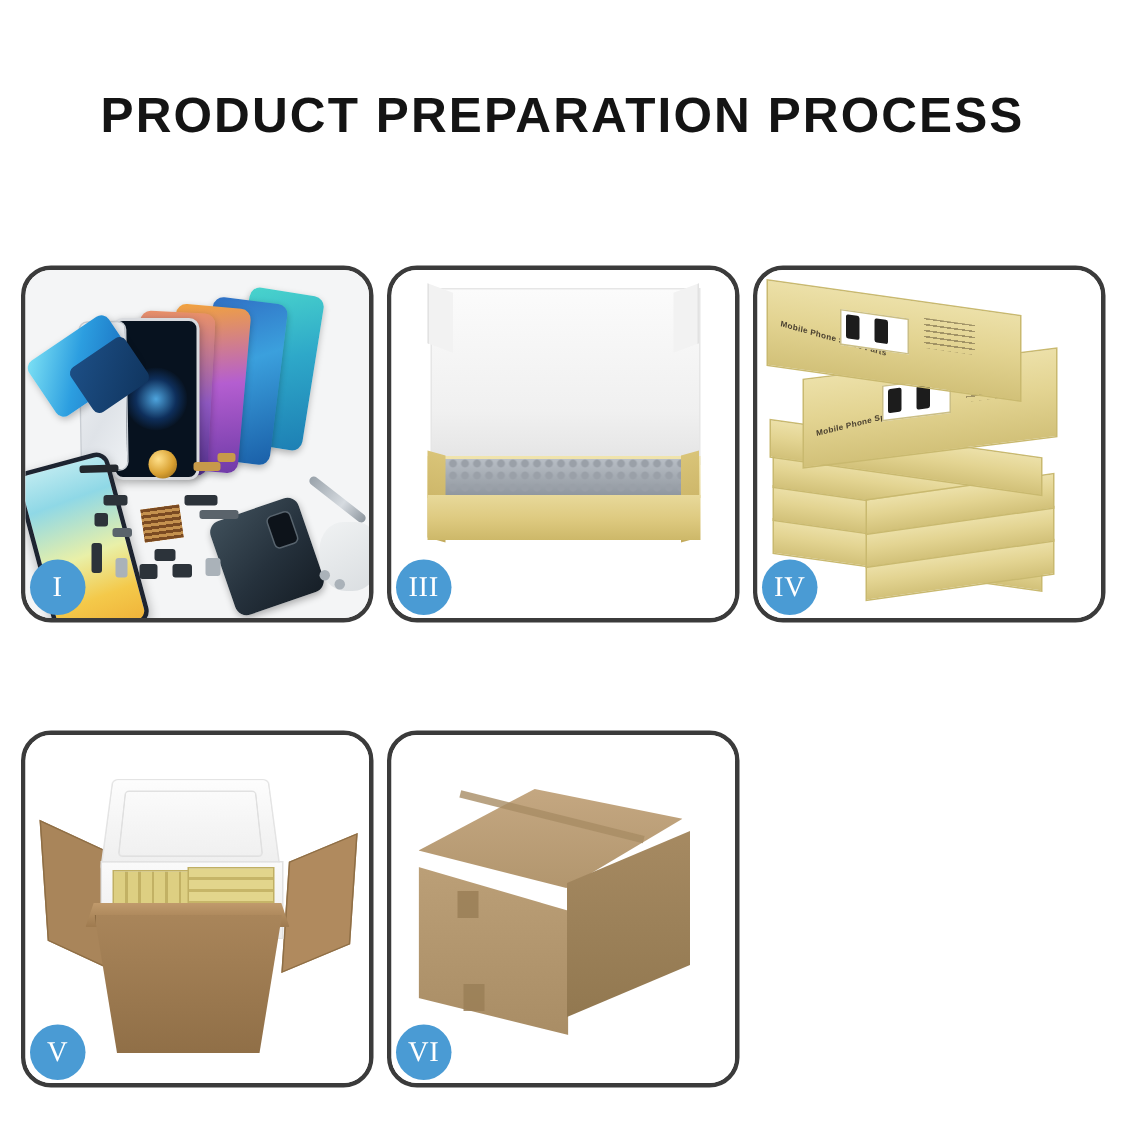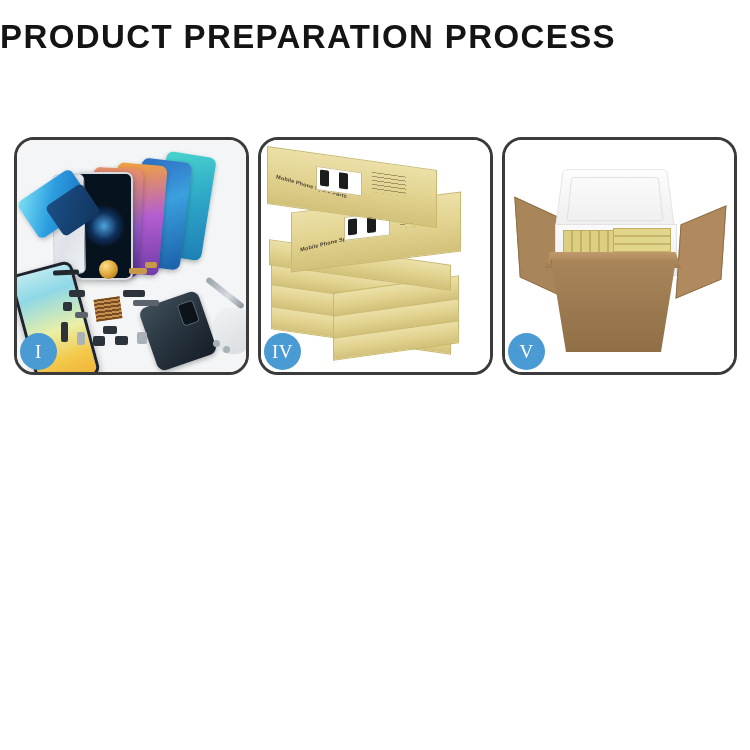--- a/index.html
+++ b/index.html
@@ -16,21 +16,23 @@
   }
   .page {
     width: 750px;
     height: 750px;
     position: relative;
     background: #ffffff;
   }
 
   
   .header {
+    text-align: center;
     padding-top: 18px;
+    margin-top: 40px;
   }
   .title {
     font-family: "Liberation Sans", sans-serif;
     font-size: 33px;
     font-weight: bold;
     letter-spacing: 1.4px;
     color: #141414;
     line-height: 1.15;
     white-space: nowrap;
   }
@@ -417,20 +419,33 @@
           <span class="prt" style="left:98px;top:196px;width:13px;height:9px;"></span>
           <span class="prt lt" style="left:120px;top:192px;width:10px;height:12px;"></span>
           <span class="prt lt" style="left:196px;top:200px;width:7px;height:7px;border-radius:50%;"></span>
           <span class="prt lt" style="left:206px;top:206px;width:7px;height:7px;border-radius:50%;"></span>
         </div>
       </div>
       <div class="badge">I</div>
     </div>
 
 
+    <div class="card">
+      <div class="card-inner p3">
+        <div class="b3-lid"></div>
+        <div class="b3-lid-flapL"></div>
+        <div class="b3-lid-flapR"></div>
+        <div class="b3-side"></div>
+        <div class="b3-foam"></div>
+        <div class="b3-edgeL"></div>
+        <div class="b3-edgeR"></div>
+        <div class="b3-front"></div>
+      </div>
+      <div class="badge">III</div>
+    </div>
 
     <div class="card">
       <div class="card-inner p4">
 
         <div class="stk" style="left:10px;top:178px;width:178px;height:22px;transform:skewY(8deg);"></div>
         <div class="stk" style="left:10px;top:156px;width:178px;height:22px;transform:skewY(8deg);"></div>
         <div class="stk" style="left:10px;top:134px;width:178px;height:22px;transform:skewY(8deg);"></div>
         <div class="stk" style="left:72px;top:188px;width:124px;height:22px;transform:skewY(-8deg);"></div>
         <div class="stk" style="left:72px;top:166px;width:124px;height:22px;transform:skewY(-8deg);"></div>
         <div class="stk" style="left:72px;top:144px;width:124px;height:22px;transform:skewY(-8deg);"></div>
@@ -464,15 +479,26 @@
         <div class="c5-foam-lid"></div>
         <div class="c5-foam-box"></div>
         <div class="c5-items"></div>
         <div class="c5-items2"></div>
         <div class="c5-rim"></div>
         <div class="c5-body"></div>
       </div>
       <div class="badge">V</div>
     </div>
 
+    <div class="card">
+      <div class="card-inner p6">
+        <div class="c6-top"></div>
+        <div class="c6-seam"></div>
+        <div class="c6-left"></div>
+        <div class="c6-right"></div>
+        <div class="c6-tape" style="left:44px;top:104px;"></div>
+        <div class="c6-tape" style="left:48px;top:166px;"></div>
+      </div>
+      <div class="badge">VI</div>
+    </div>
 
   </div>
 </div>
 
 </body></html>

